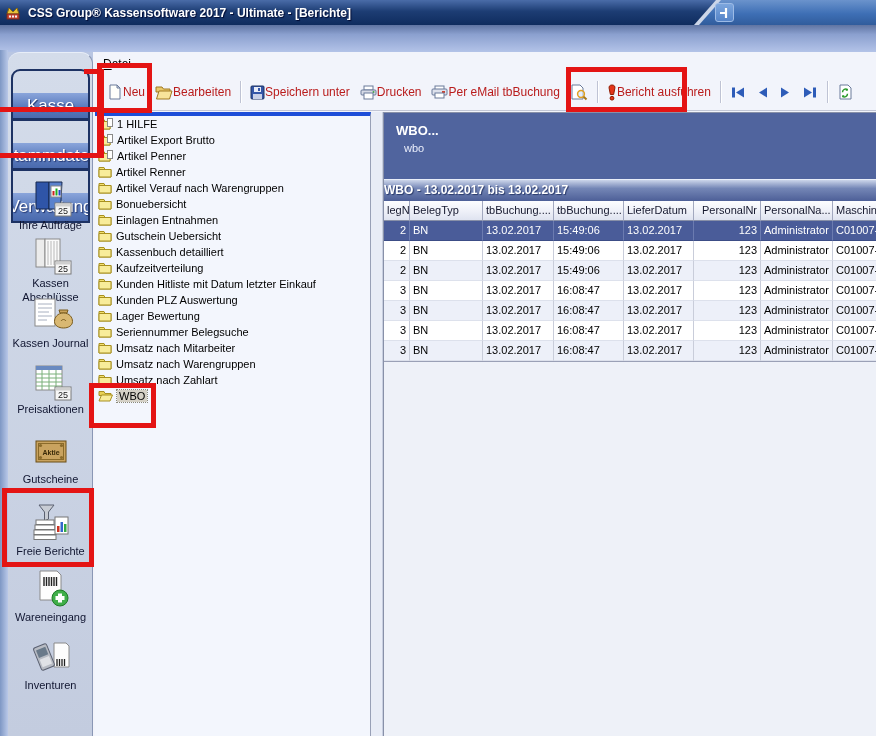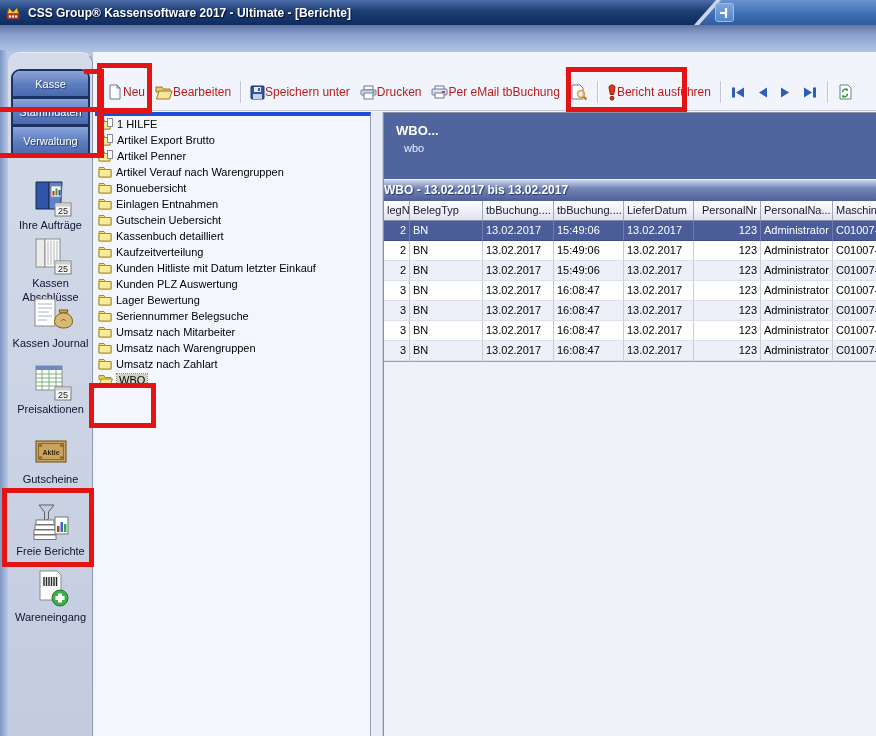--- a/index.html
+++ b/index.html
@@ -31,21 +31,21 @@
   .left-frame { left:0; top:50px; width:8px; height:686px;
     background:linear-gradient(90deg,#7e97c4,#b9c8e8); }
   .sidebar { left:8px; top:52px; width:85px; height:684px;
     background:linear-gradient(180deg,#d4dcea 0%,#c3ccdf 100%);
     border-right:1px solid #8a97b5; border-top:1px solid #e8eef8;
     border-top-left-radius:12px; border-top-right-radius:12px; }
   .side-tabs { position:absolute; left:3px; top:16px; width:79px;
     border:2px solid #1d3263; border-radius:9px 9px 0 0; overflow:hidden; }
   .side-tab { height:28px; display:flex; align-items:center; justify-content:center;
     background:linear-gradient(180deg,#8aa5db 0%,#5c7cbd 55%,#4a6aae 100%);
-    color:#fff; font-size:11px; text-shadow:1px 1px 1px #24366e; border-bottom:3px solid #1d3263; }
+    color:#fff; font-size:17px; text-shadow:1px 1px 1px #24366e; border-bottom:3px solid #1d3263;margin-top:22px; }
   .side-tab:last-child { border-bottom:none; }
   .side-item { position:absolute; left:0; width:85px; text-align:center; color:#101530;
     font-size:11px; line-height:1.25; cursor:default; }
   .side-ic { height:40px; display:flex; align-items:flex-end; justify-content:center; margin-bottom:2px; }
 
   
   .content-bg { left:93px; top:52px; width:783px; height:684px; background:#f2f4fb; }
   .menubar { left:93px; top:53px; width:783px; height:21px; background:#f2f4fb;
     display:flex; align-items:center; padding-left:10px; font-size:12px; color:#000; }
   .menu-item u { text-decoration:underline; }
@@ -221,22 +221,39 @@
           <svg width="46" height="40" viewBox="0 0 46 40">
             <path d="M12 2h17l4 4v25H12z" fill="#fdfdfd" stroke="#8a8a8a"></path>
             <path d="M16 8v9M18.5 8v9M21 8v9M23.5 8v9M26 8v9M28.5 8v9" stroke="#222" stroke-width="1.4"></path>
             <circle cx="32" cy="29" r="8" fill="#3fae49" stroke="#1e7a28"></circle>
             <rect x="27.5" y="27" width="9" height="4" fill="#fff"></rect>
             <rect x="30" y="24.5" width="4" height="9" fill="#fff"></rect>
           </svg>
         </div>
         <div class="side-lbl">Wareneingang</div>
       </div>
+      <div class="side-item" style="top: 584px;">
+        <div class="side-ic">
+          <svg width="46" height="40" viewBox="0 0 46 40">
+            <path d="M26 6h12l3 3v21H26z" fill="#fdfdfd" stroke="#8a8a8a"></path>
+            <path d="M29 22v7M31.5 22v7M34 22v7M36.5 22v7" stroke="#222" stroke-width="1.3"></path>
+            <g transform="rotate(-22 16 20)">
+              <rect x="9" y="8" width="14" height="24" rx="2" fill="#b8bcc4" stroke="#5a6070"></rect>
+              <rect x="11" y="11" width="10" height="8" fill="#6a7a8a"></rect>
+              <rect x="11" y="21" width="10" height="8" fill="#e0e2e6"></rect>
+            </g>
+          </svg>
+        </div>
+        <div class="side-lbl">Inventuren</div>
+      </div>
     </div>
 
+  <div class="abs menubar">
+    <span class="menu-item"><u>D</u><span>atei</span></span>
+  </div>
   <div class="abs toolbar" id="toolbar">
       <div class="tb-btn">
         <span class="tb-ic">
           <svg width="16" height="16" viewBox="0 0 16 16">
             <path d="M3 1h7l3 3v11H3z" fill="#fffffb" stroke="#6a7a9a"></path>
             <path d="M10 1v3h3z" fill="#dfe4ef" stroke="#6a7a9a"></path>
           </svg>
         </span>
         <span class="tb-lbl">Neu</span>
       </div>
@@ -370,20 +387,29 @@
       </div>
       <div class="tree-item">
         <span class="t-ic">
           <svg width="15" height="12" viewBox="0 0 15 12">
             <path d="M1 1.5h5l1 2h5V11H1z" fill="#f2e070" stroke="#a89020"></path>
             <path d="M1 3.5h11V11H1z" fill="#f8ec9a" stroke="#a89020"></path>
             <rect x="9.5" y="0.5" width="5" height="8" fill="#fff" stroke="#8a8a8a"></rect>
           </svg>
         </span>
         <span class="t-lbl">Artikel Penner</span>
+      </div>
+      <div class="tree-item">
+        <span class="t-ic">
+          <svg width="14" height="12" viewBox="0 0 14 12">
+            <path d="M1 1.5h5l1 2h6V11H1z" fill="#f2e070" stroke="#a89020"></path>
+            <path d="M1 3.5h12V11H1z" fill="#f8ec9a" stroke="#a89020"></path>
+          </svg>
+        </span>
+        <span class="t-lbl">Artikel Renner</span>
       </div>
       <div class="tree-item">
         <span class="t-ic">
           <svg width="14" height="12" viewBox="0 0 14 12">
             <path d="M1 1.5h5l1 2h6V11H1z" fill="#f2e070" stroke="#a89020"></path>
             <path d="M1 3.5h12V11H1z" fill="#f8ec9a" stroke="#a89020"></path>
           </svg>
         </span>
         <span class="t-lbl">Artikel Verauf nach Warengruppen</span>
       </div>

